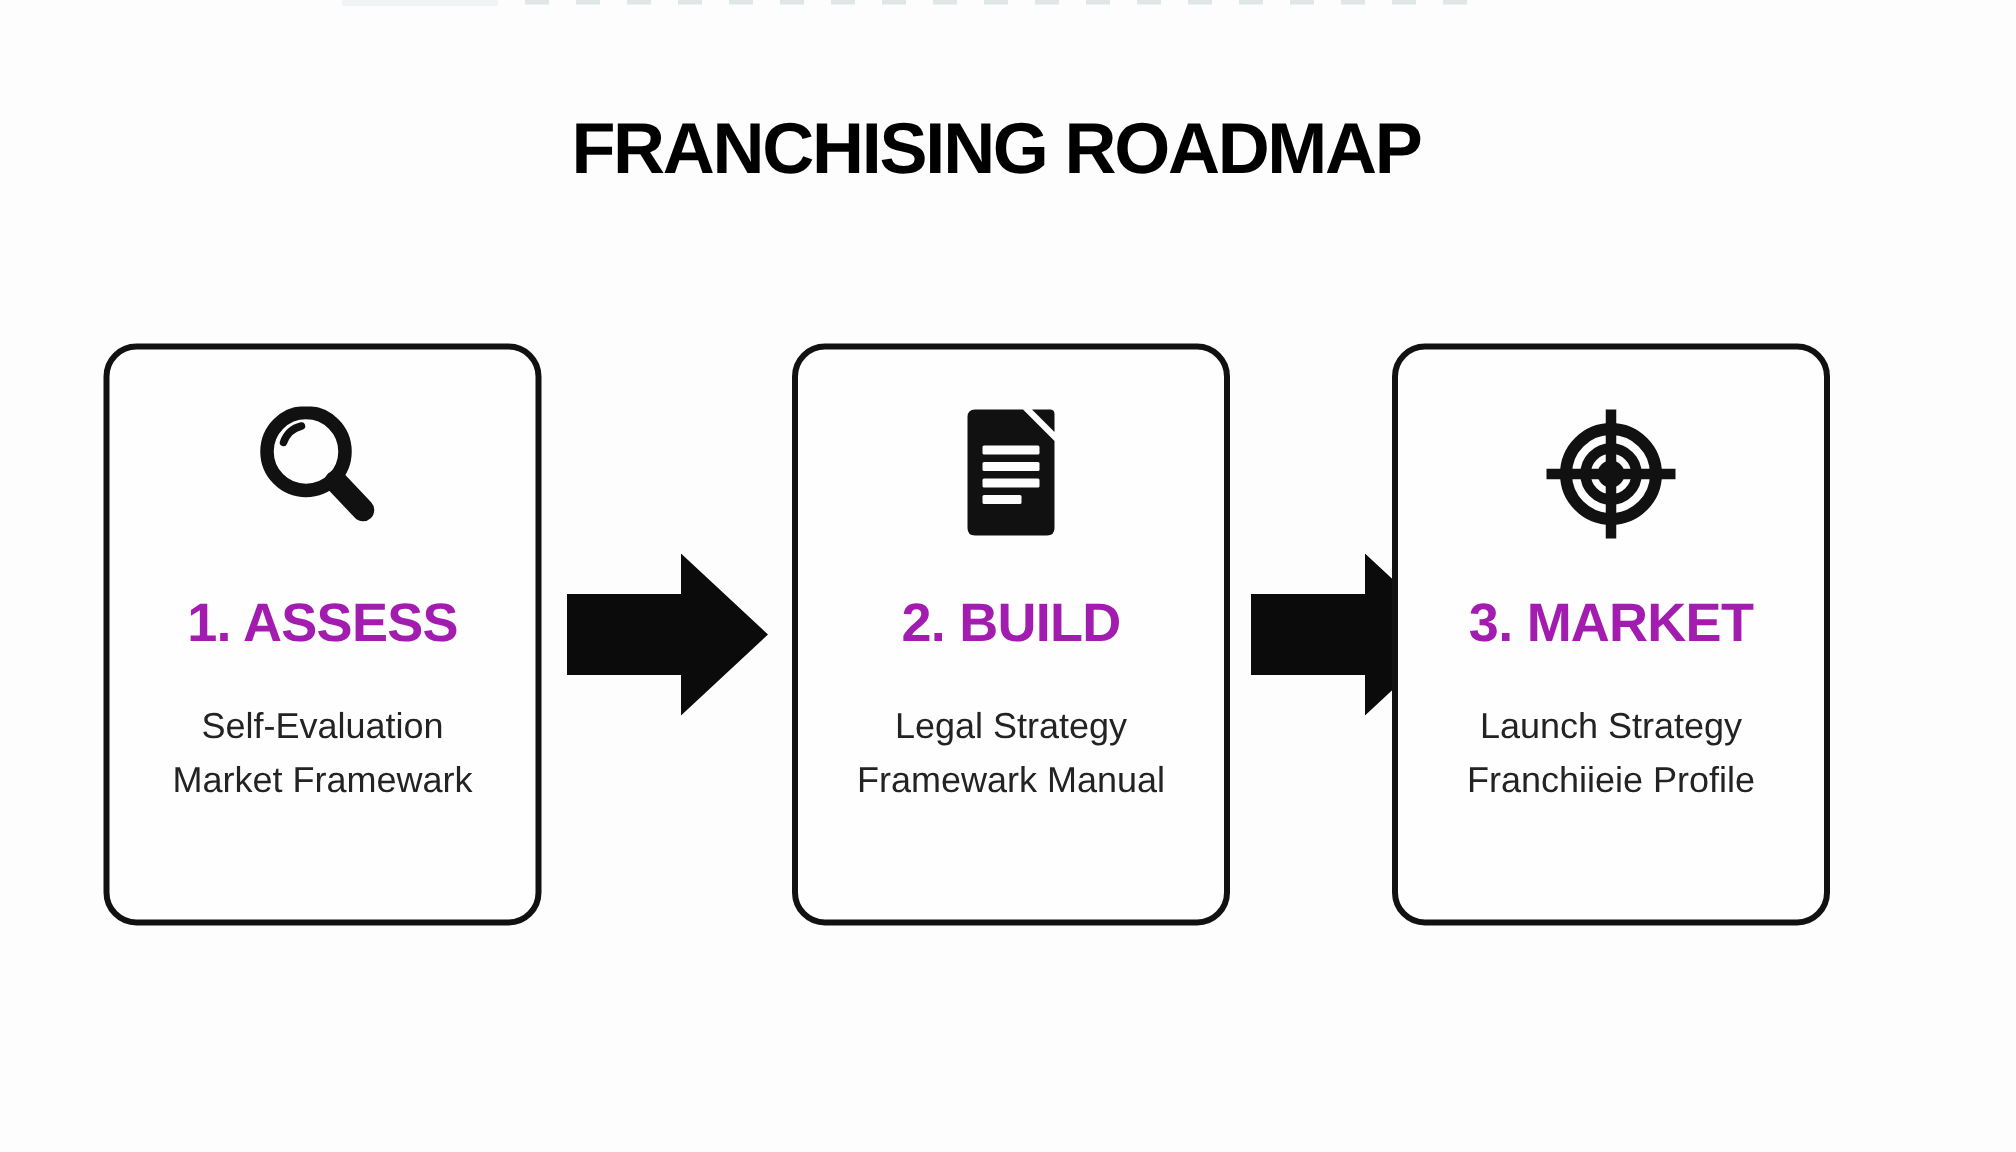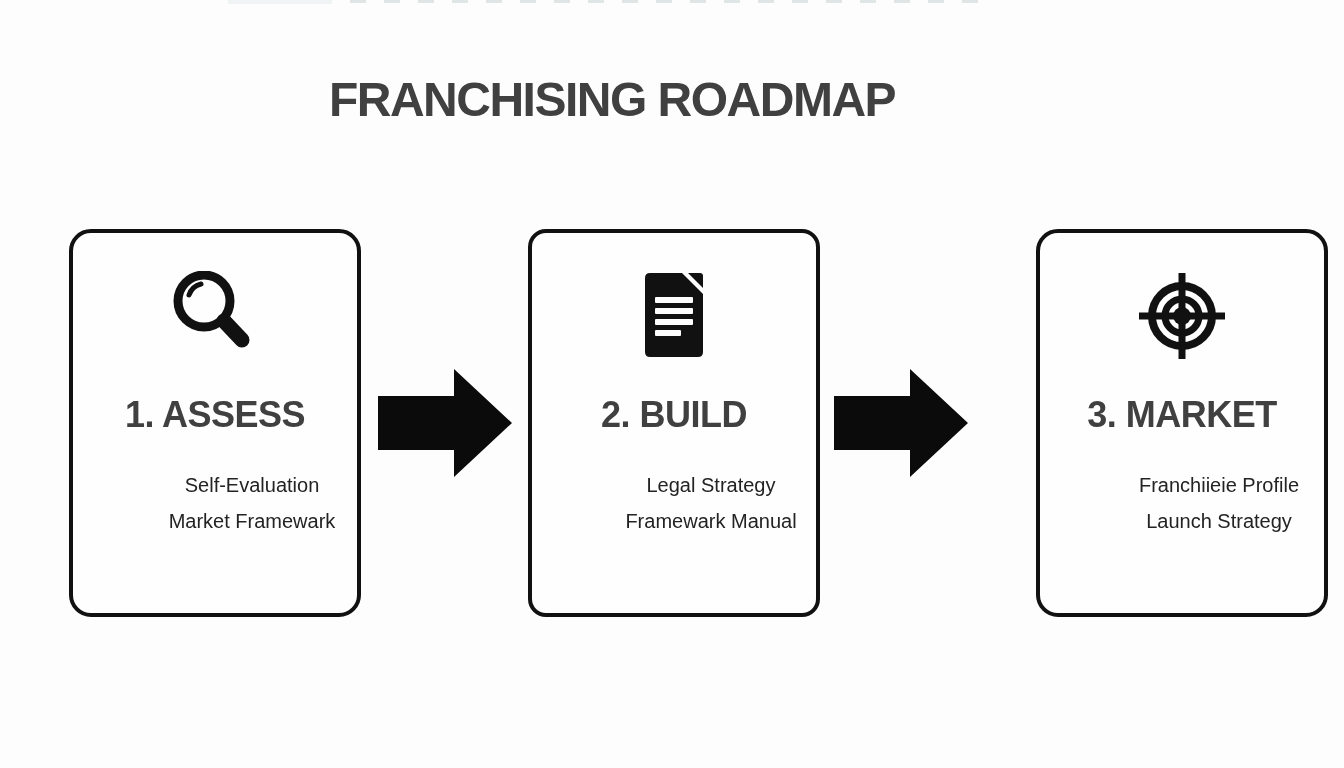--- a/index.html
+++ b/index.html
@@ -17,48 +17,47 @@
   .top-artifacts {
     position:absolute; left:350px; top:0; width:630px; height:3px;
     background:repeating-linear-gradient(90deg,#e0e6e6 0 16px, transparent 16px 34px);
   }
   .top-smudge {
     position:absolute; left:228px; top:0; width:104px; height:4px;
     background:#f0f4f4;
   }
 
   .page-title {
-    position:absolute; top:72px; left:612px; transform:translateX(-50%);
+    position:absolute; top:72px; left:664px; transform:translateX(-50%);
     font-size:48px; font-weight:bold; letter-spacing:-1.5px;
-    color:#404040; white-space:nowrap;
+    color:#000000; white-space:nowrap;
   }
 
   .card {
     position:absolute; top:229px; width:292px; height:388px;
     border:4px solid #111111; border-radius:22px;
     background:#fefefe;
   }
   .card-assess { left:69px; }
-  .card-build  { left:528px;border-radius:18px; }
-  .card-market { left:1036px; }
+  .card-build  { left:528px; }
+  .card-market { left:928px; }
 
   .card-icon {
     position:absolute; top:38px; left:50%; transform:translateX(-50%);
     display:flex; align-items:center; justify-content:center;
   }
   .card-heading {
     position:absolute; top:160px; left:0; width:100%;
     text-align:center; font-size:36px; font-weight:bold;
-    line-height:44px; color:#404040; letter-spacing:-0.5px;
+    line-height:44px; color:#a21caf; letter-spacing:-0.5px;
   }
   .card-lines {
     position:absolute; top:234px; left:0; width:100%;
-    text-align:center; font-size:20px; line-height:36px;
+    text-align:center; font-size:24px; line-height:36px;
     color:#232323;
-    margin-left:37px;
   }
 
   .arrow { position:absolute; top:369px; width:134px; height:108px; }
   .arrow-1 { left:378px; }
   .arrow-2 { left:834px; }
 </style>
 </head>
 <body>
 
 <div class="top-smudge"></div>
@@ -112,16 +111,16 @@
     <svg width="90" height="90" viewBox="0 0 90 90" aria-hidden="true">
       <line x1="45" y1="2" x2="45" y2="88" stroke="#111111" stroke-width="7"></line>
       <line x1="2" y1="45" x2="88" y2="45" stroke="#111111" stroke-width="7"></line>
       <circle cx="45" cy="45" r="30" fill="none" stroke="#111111" stroke-width="8"></circle>
       <circle cx="45" cy="45" r="17" fill="none" stroke="#111111" stroke-width="7"></circle>
       <circle cx="45" cy="45" r="9" fill="#111111"></circle>
     </svg>
   </span>
   <div class="card-heading">3. MARKET</div>
   <div class="card-lines">
+    <div>Launch Strategy</div>
     <div>Franchiieie Profile</div>
-    <div>Launch Strategy</div>
   </div>
 </div>
 
 </body></html>

